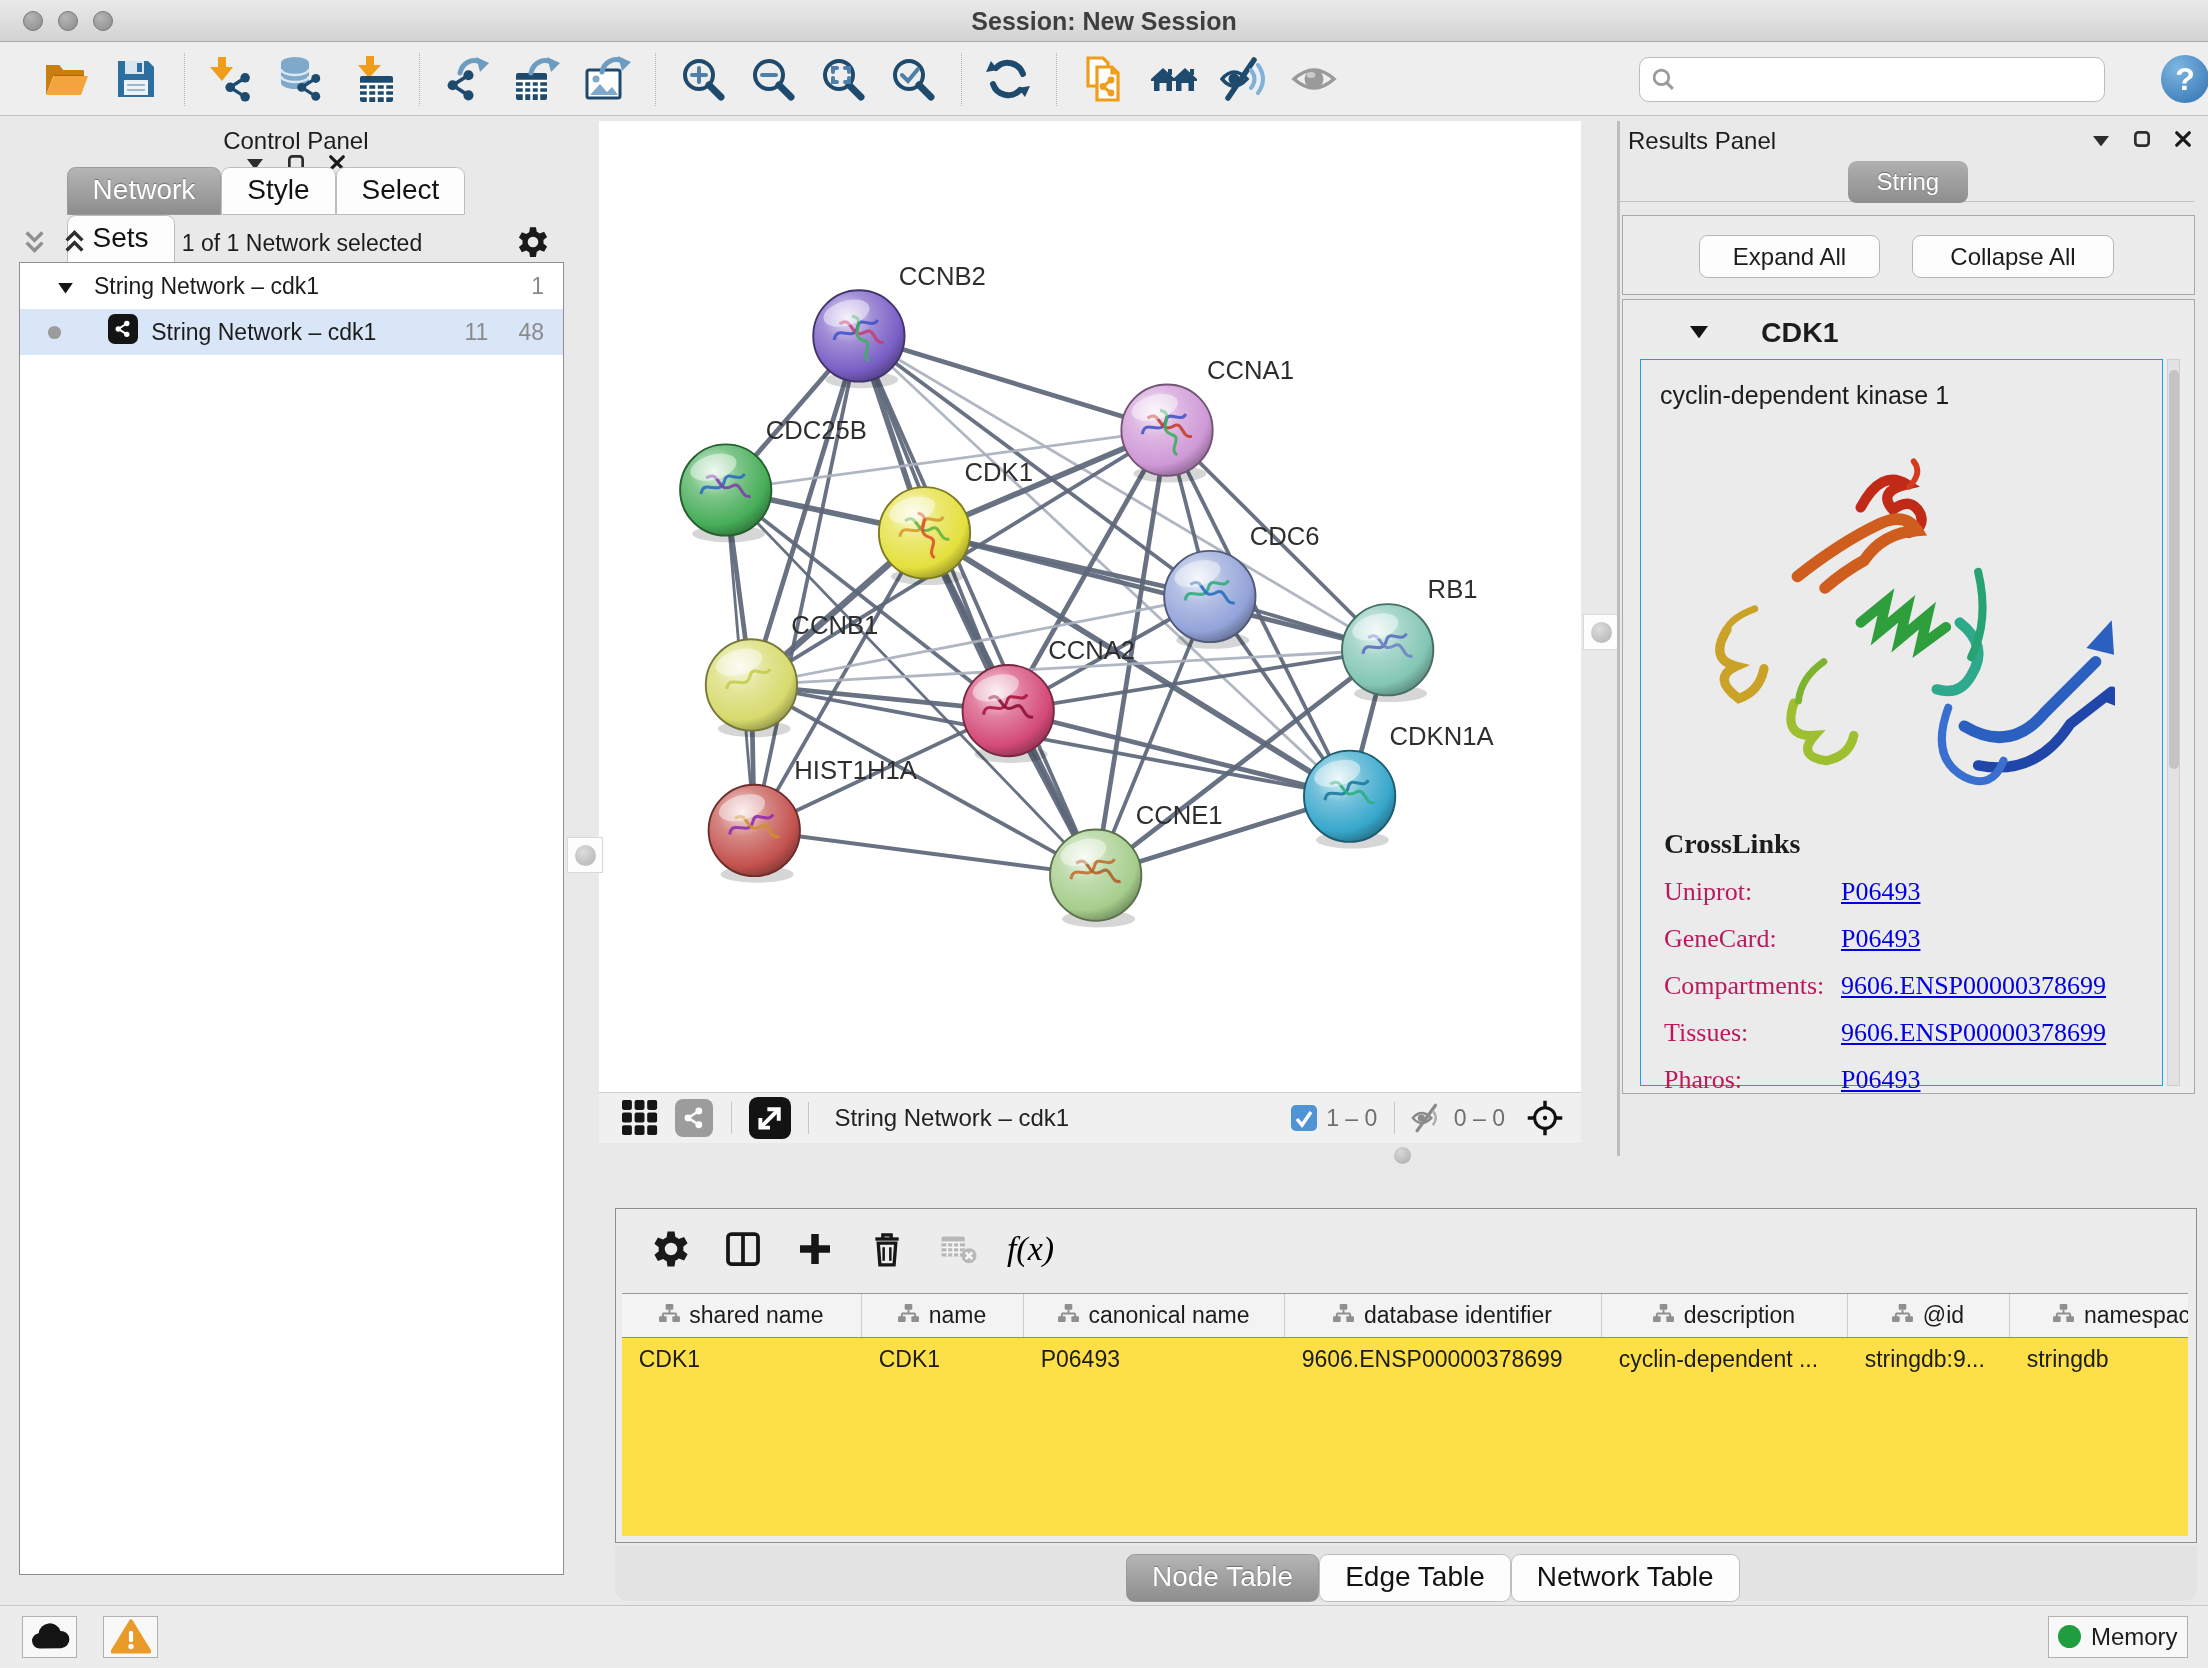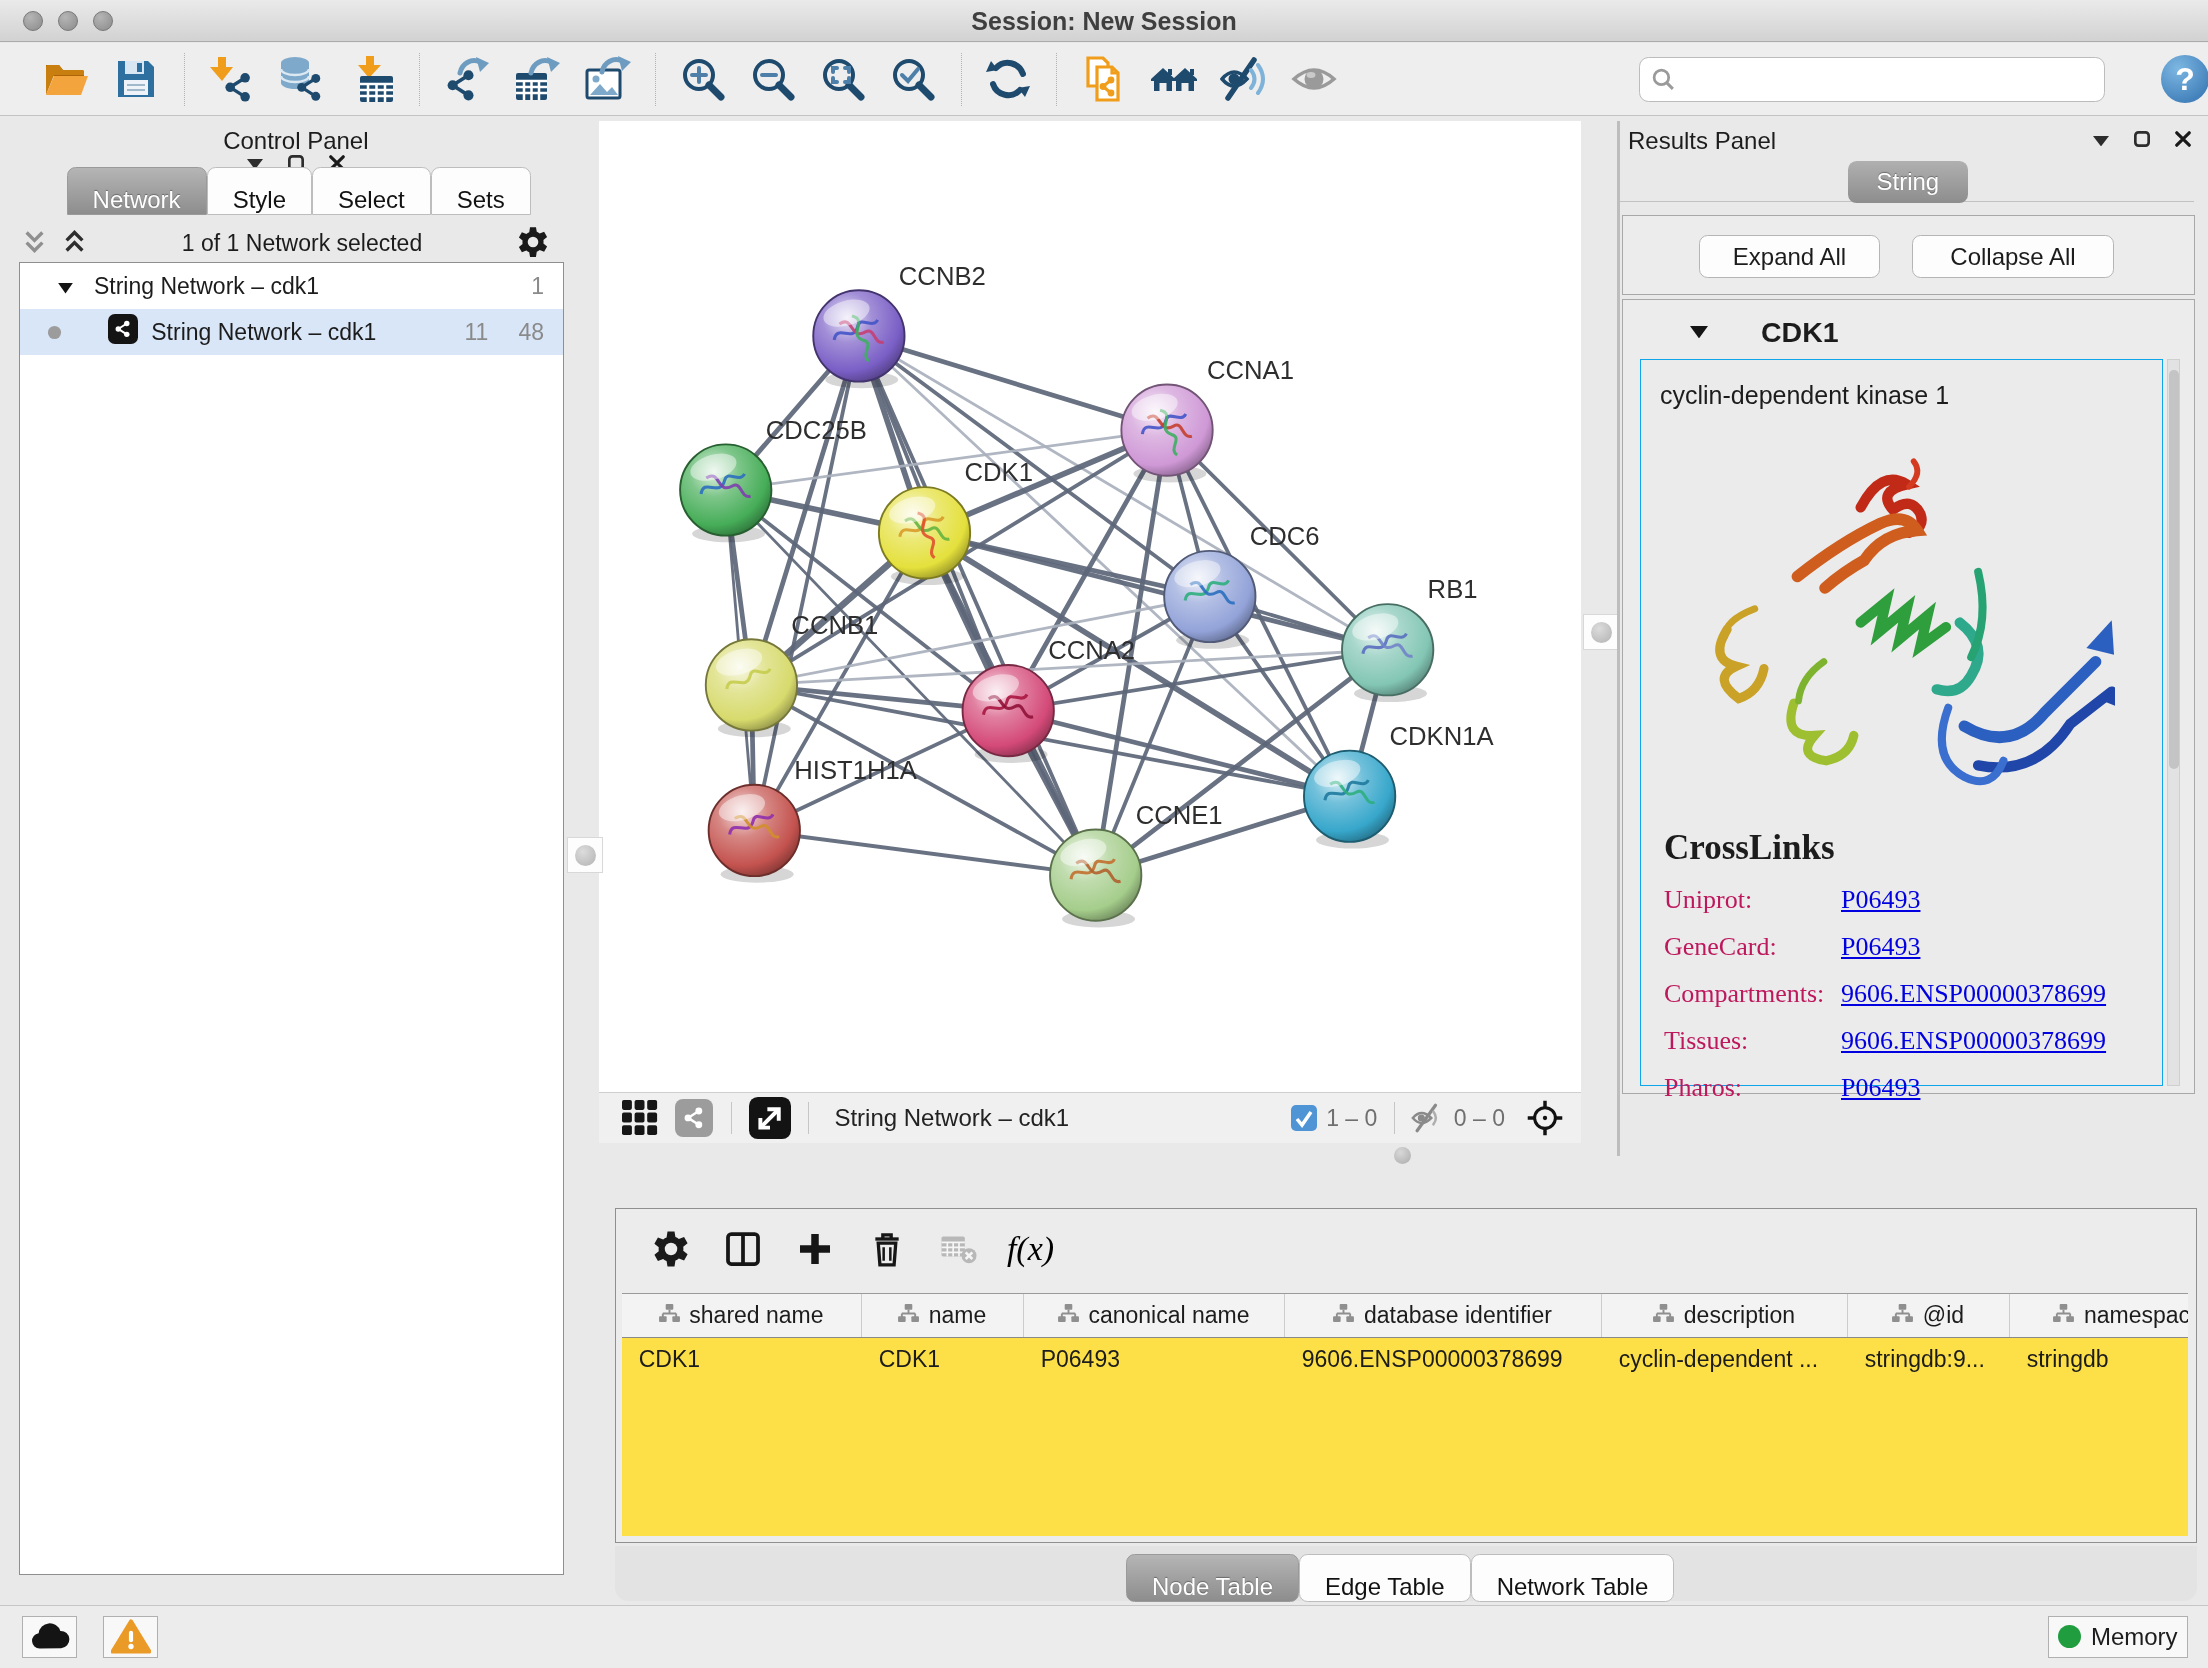--- a/index.html
+++ b/index.html
@@ -32,22 +32,22 @@
     background: radial-gradient(circle at 35% 28%, #7db7e2, #2f6fae); color:#fff; font-size:32px;
     font-weight:bold; text-align:center; line-height:48px; }
 
   
   .phead-title { font-size:24px; color:#1d1d1d; }
   .win-btns { display:flex; align-items:center; gap:25px; }
 
   
   #control-panel { left:7.6px; top:121px; width:555px; height:1485px; }
   #cp-head { left:31px; top:5.7px; right:9.5px; display:flex; justify-content:flex-start; align-items:center;flex-direction:column; }
-  .tab { height:48px; line-height:40px; padding:12px 25px; background:#fdfdfd;
-    border:1px solid #bdbdbd; border-radius:8.6px 8.6px 0 0; font-size:24px; color:#121212; float:left; }
+  .tab { height:48px; line-height:40px; padding:2px 25px; background:#fdfdfd;
+    border:1px solid #bdbdbd; border-radius:8.6px 8.6px 0 0; font-size:28px; color:#121212; float:left; }
   .tab.sel { background: linear-gradient(#b5b5b5,#8d8d8d); color:#fff; border-color:#9a9a9a;
     text-shadow: 0 -1px 1px rgba(0,0,0,.35); }
   #cp-tabs { left:59px; top:46px; }
   #cp-subhead { left:13.3px; top:103px; width:529px; height:38px; display:flex; align-items:center; }
   #cp-status { flex:1; text-align:center; font-size:23px; }
   #cp-list { left:11.4px; top:141px; width:545px; height:1313px; background:#fff; border:1.9px solid #8f8f8f; }
   .net-row { height:46px; display:flex; align-items:center; font-size:23px; }
   .net-row .cnt { color:#8a8a8a; }
   #net-row-child { background:#d9e6f8; }
 
@@ -82,21 +82,21 @@
     font-size:24px; text-align:center; line-height:41px; }
   #rp-box2 { left:15px; top:178px; width:573px; height:795px; border:1.9px solid #a8a8a8; background:#ececec; }
   #gene-row { left:0; top:9.5px; width:100%; height:46px; display:flex; align-items:center; }
   #gene-name { font-size:28.5px; font-weight:bold; }
   #rp-inner { left:17px; top:59px; width:523px; height:727px; background:#ebebeb; border:1px solid #0ea5e9; }
   #rp-scroll { left:544px; top:59px; width:13.3px; height:727px; background:#e2e2e2; border:1px solid #cfcfcf; }
   #rp-thumb { left:1px; top:9.5px; width:9.5px; height:399px; background:#c4c4c4; border-radius:4.8px; }
   #gene-desc { left:19px; top:21px; font-size:25px; }
   #protein-img { left:46px; top:76px; }
   #xl { left:23px; top:468px; width:476px; font-family:"Liberation Serif", serif; }
-  #xl-title { font-size:35px; font-weight:bold; }
+  #xl-title { font-size:28px; font-weight:bold; }
   .xl-row { display:flex; margin-top:17px; font-size:26px; }
   .xl-label { width:177px; color:#be185d; }
   .xl-link { color:#0000e0; text-decoration:underline; }
 
   
   #table-panel { left:615px; top:1166px; width:1582px; height:439px; }
   #tp-head { left:11.4px; top:3.8px; right:15px; display:flex; justify-content:space-between; align-items:center; }
   #tp-box { left:0px; top:42px; width:1582px; height:335px; border:1.9px solid #8f8f8f; background:#ececec; }
   #tp-toolbar { left:0; top:0; width:100%; height:80px; display:flex; align-items:center; padding-left:27px; }
   .tp-btn { width:55px; height:55px; display:flex; align-items:center; justify-content:center; margin-right:17px; }

